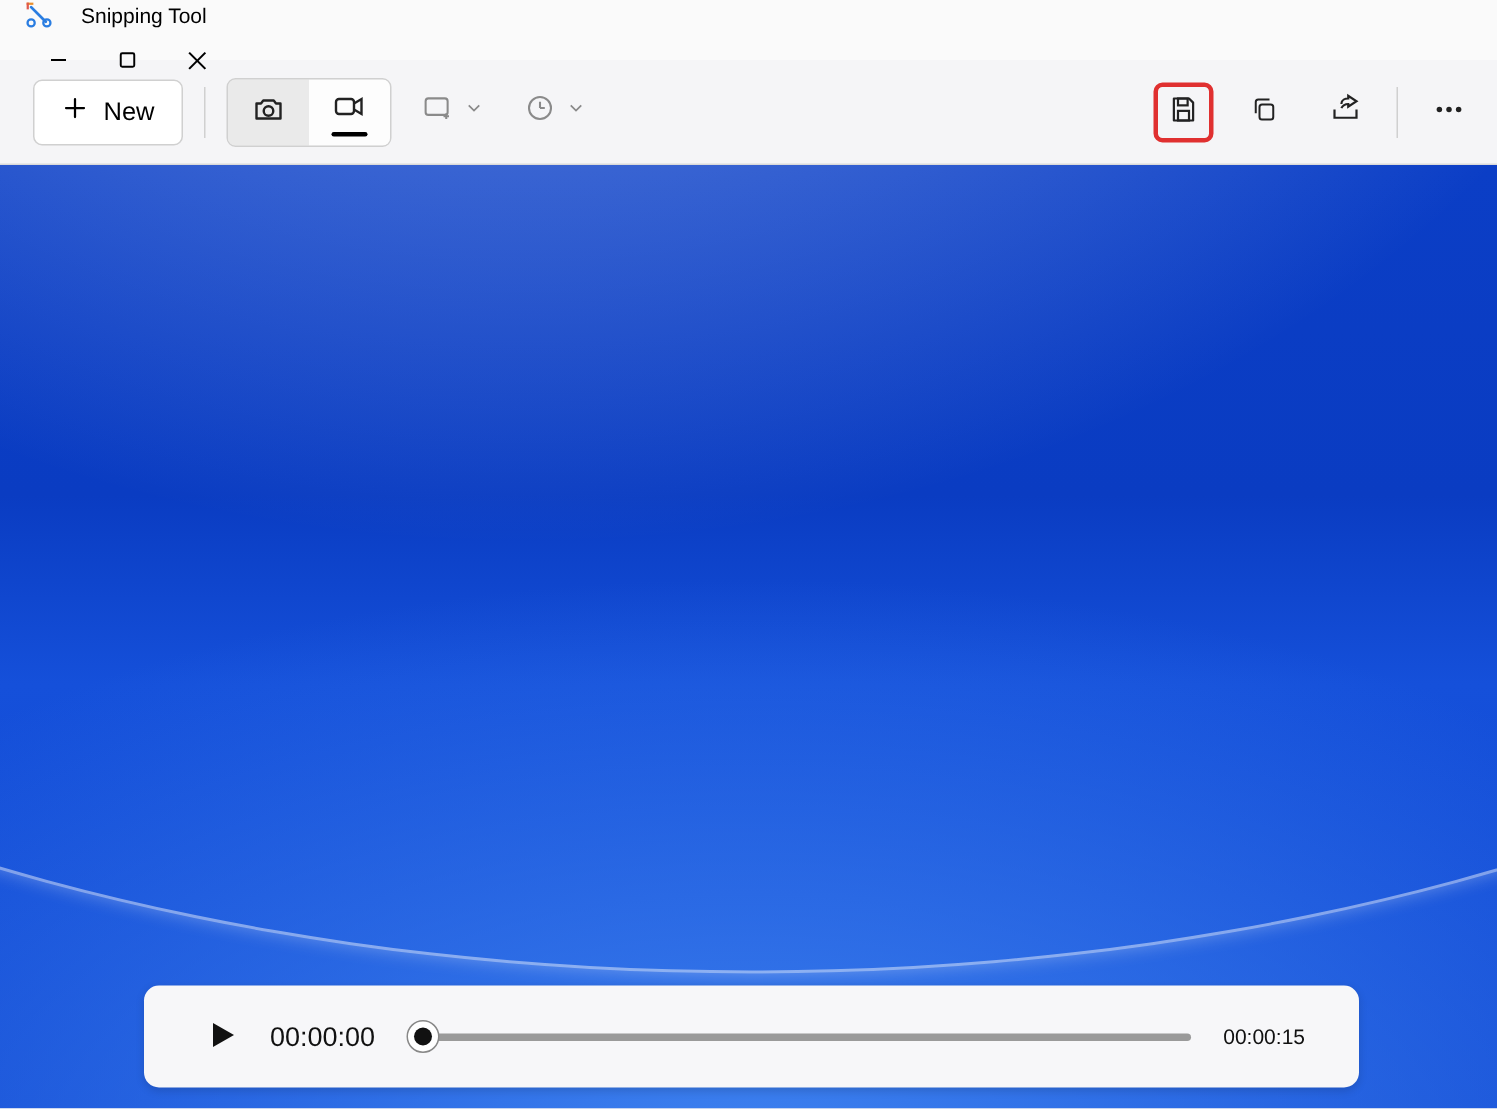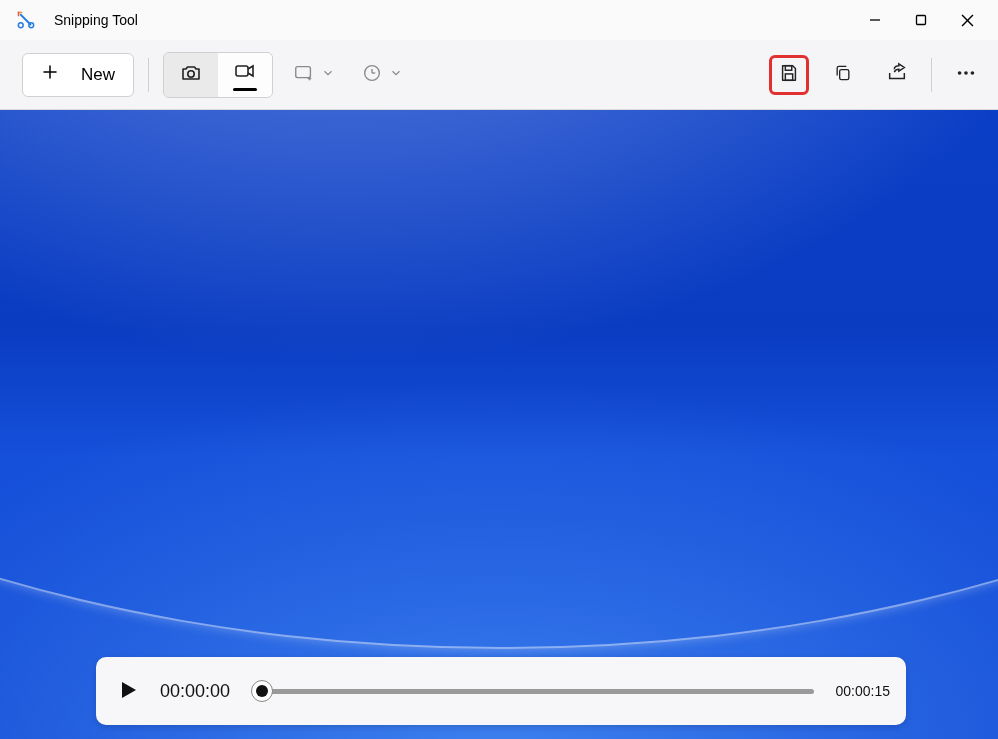--- a/index.html
+++ b/index.html
@@ -16,20 +16,21 @@
       background: #f3f3f3;
     }
 
     
     .title-bar {
       height: 40px;
       display: flex;
       justify-content: space-between;
       padding: 0 8px 0 16px;
       background: #fafafa;
+      flex-direction: column;
     }
 
     .title-left {
       display: flex;
       align-items: center;
       gap: 18px;
     }
 
     .app-icon {
       width: 20px;
@@ -81,21 +82,21 @@
       display:flex;
       align-items:center;
       gap:14px;
     }
 
     .new-btn {
       height: 44px;
       padding: 0 18px;
       display: flex;
       align-items: center;
-      gap: 22px;
+      gap: 10px;
       border: 1px solid #d0d0d0;
       border-radius: 6px;
       background: #fff;
       font-size: 17px;
       color:#000;
       cursor: pointer;
     }
 
     .vsep {
       width: 1px;
@@ -204,21 +205,21 @@
     .player {
       position: absolute;
       left: 96px;
       right: 92px;
       bottom: 14px;
       height: 68px;
       background: #f7f7f9;
       border-radius: 10px;
       display: flex;
       align-items: center;
-      padding: 0 16px;
+      padding: 0 36px;
       box-shadow: 0 2px 6px rgba(0,0,0,0.15);
     }
 
     .play-btn {
       width: 32px;
       height: 32px;
       border: none;
       background: transparent;
       cursor: pointer;
       display:flex;

